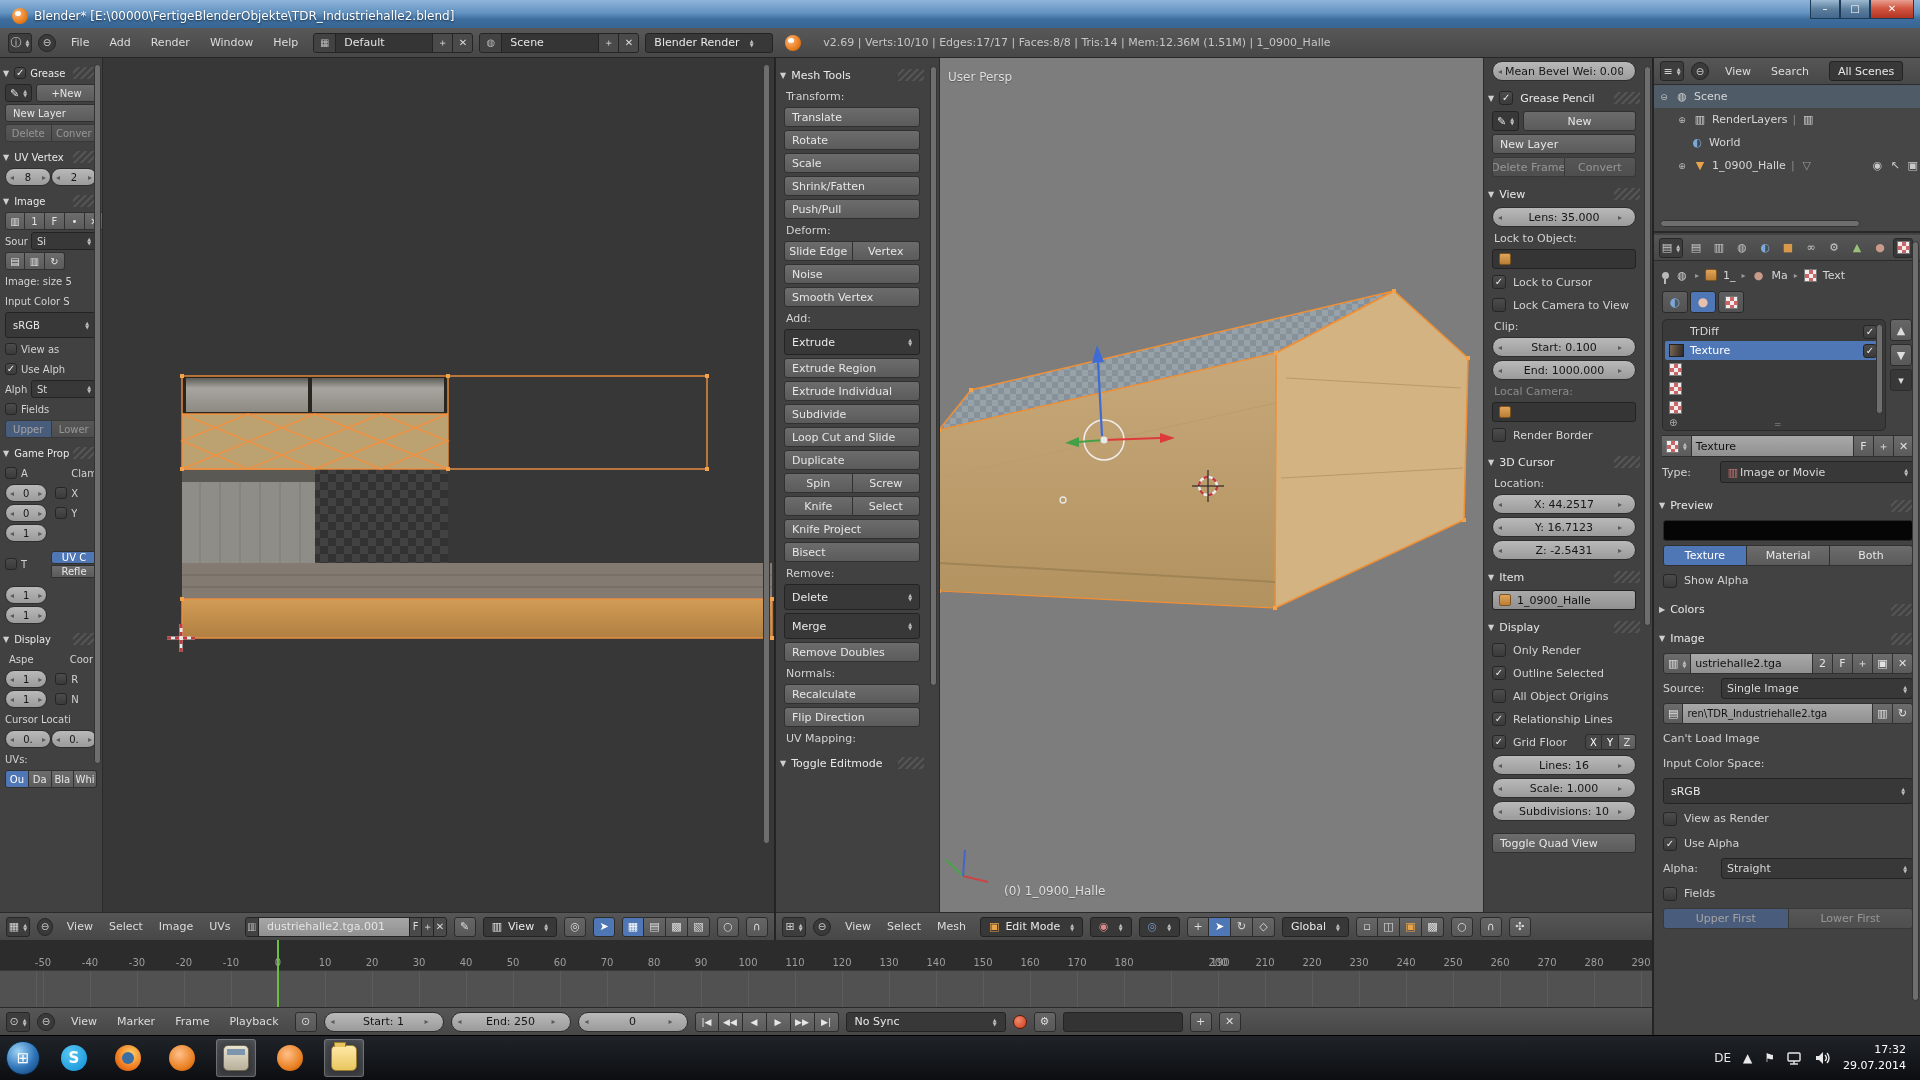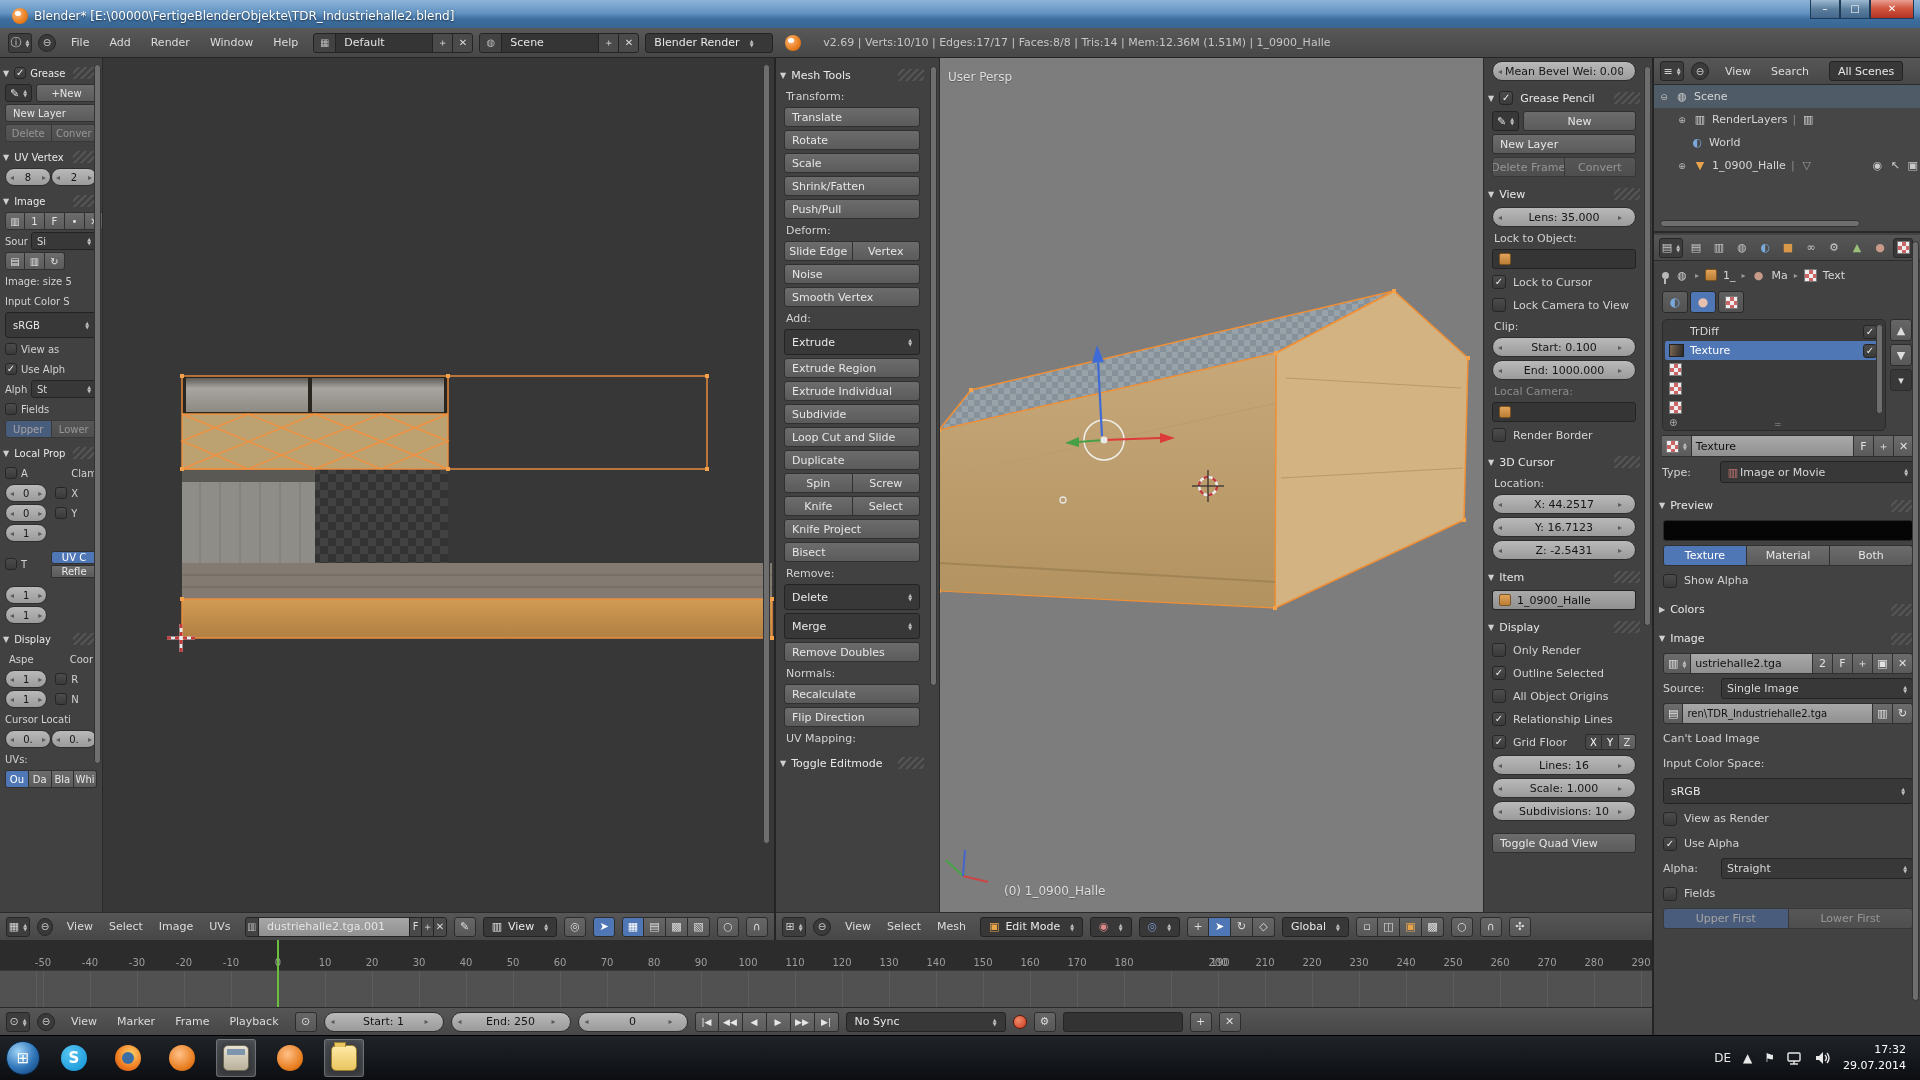--- a/index.html
+++ b/index.html
@@ -420,21 +420,21 @@
         <div class="r check">
           <span class="cb"></span>
           <span class="lb">Fields</span>
         </div>
         <div class="r btns dis">
           <span class="seg sel">Upper</span>
           <span class="seg">Lower</span>
         </div>
         <div class="r phead">
           <span class="tri">▼</span>
-          <span class="ph">Local Prop</span>
+          <span class="ph">Game Prop</span>
           <span class="hatch"></span>
         </div>
         <div class="r checklabel">
           <span class="cb"></span>
           <span class="lb">A</span>
           <span class="lb" style="margin-left:auto">Clam</span>
         </div>
         <div class="r stepcheck">
           <span class="st half">
             <i>◂</i>

